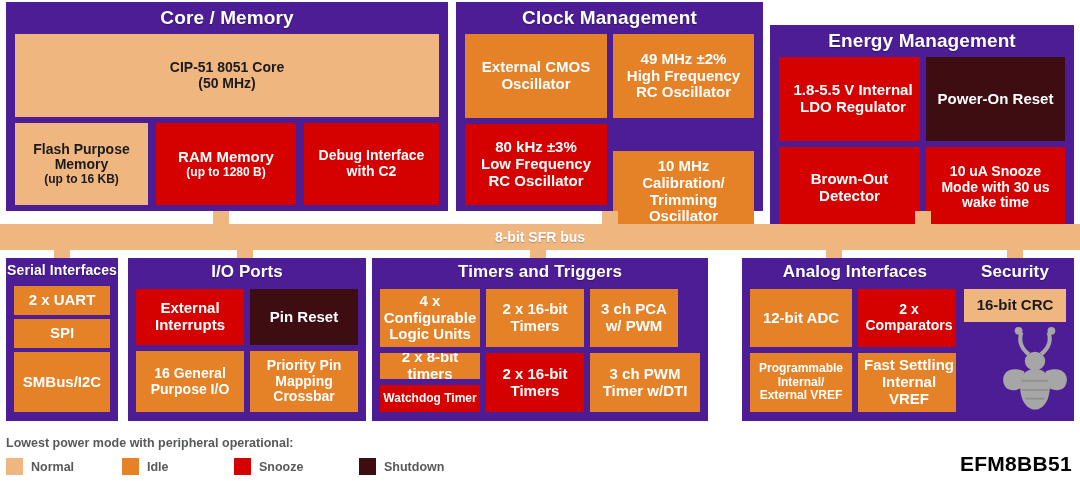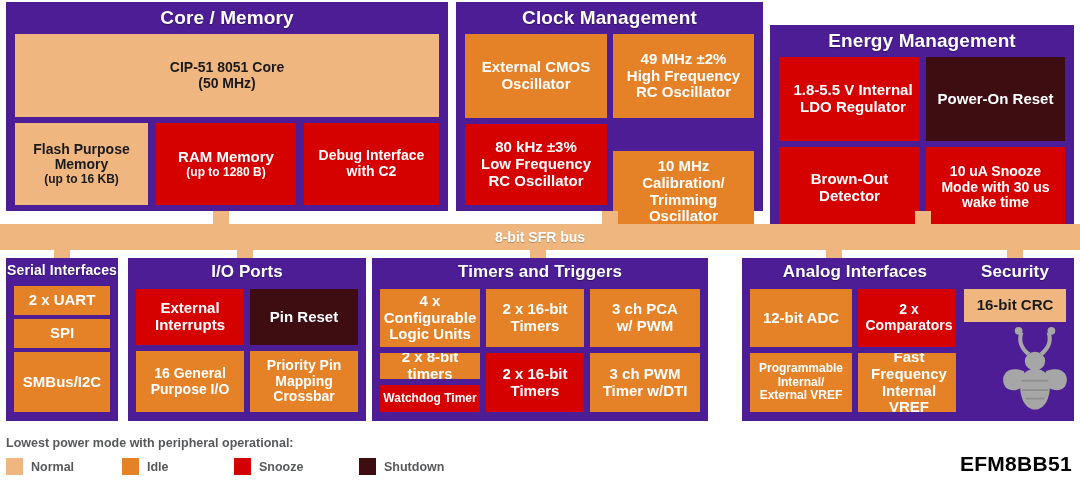--- a/index.html
+++ b/index.html
@@ -221,21 +221,21 @@
 
     <div class="blk idle f13" style="left:8px;top:31px;width:100px;height:58px;flex-direction:column;">
       <span>4 x</span>
       <span>Configurable</span>
       <span>Logic Units</span>
     </div>
     <div class="blk idle f15" style="left:114px;top:31px;width:98px;height:58px;flex-direction:column;">
       <span>2 x 16-bit</span>
       <span>Timers</span>
     </div>
-    <div class="blk idle f15" style="left:218px;top:31px;width:110px;height:58px;flex-direction:column;">
+    <div class="blk idle f15" style="left:218px;top:31px;width:88px;height:58px;flex-direction:column;">
       <span>3 ch PCA</span>
       <span>w/ PWM</span>
     </div>
 
     <div class="blk idle f13" style="left:8px;top:95px;width:100px;height:26px;">
       <span>2 x 8-bit timers</span>
     </div>
     <div class="blk snooze f12" style="left:8px;top:127px;width:100px;height:27px;">
       <span>Watchdog Timer</span>
     </div>
@@ -258,21 +258,21 @@
     <div class="blk snooze f14" style="left:116px;top:31px;width:102px;height:58px;flex-direction:column;">
       <span>2 x</span>
       <span>Comparators</span>
     </div>
     <div class="blk idle f12" style="left:8px;top:95px;width:102px;height:59px;flex-direction:column;">
       <span>Programmable</span>
       <span>Internal/</span>
       <span>External VREF</span>
     </div>
     <div class="blk idle f13" style="left:116px;top:95px;width:102px;height:59px;flex-direction:column;">
-      <span>Fast Frequency</span>
+      <span>Fast Settling</span>
       <span>Internal VREF</span>
     </div>
   </div>
 
   <div class="panel" style="left:956px;top:258px;width:118px;height:163px;">
     <div class="panel-title t-md" style="position:absolute;left:0;top:5px;width:100%;">Security</div>
 
     <div class="blk normal f15" style="left:8px;top:31px;width:102px;height:33px;">
       <span>16-bit CRC</span>
     </div>

